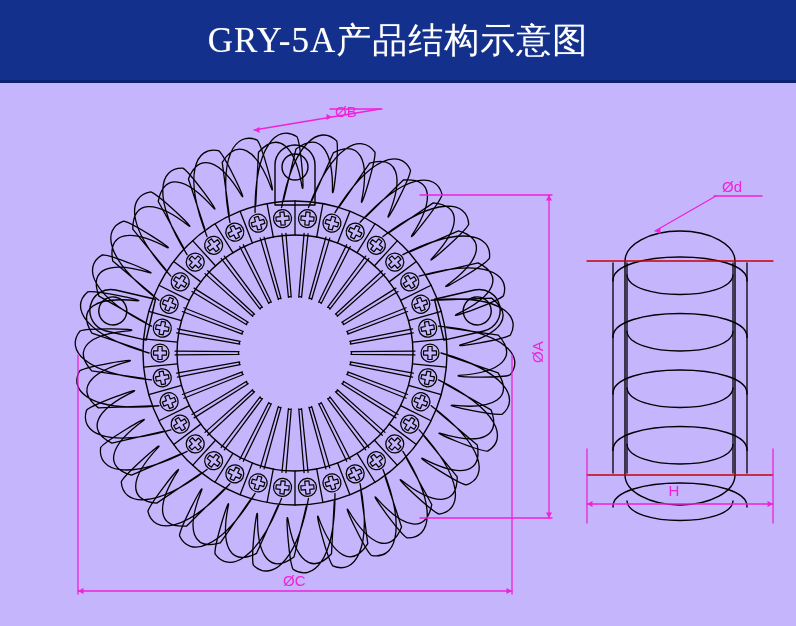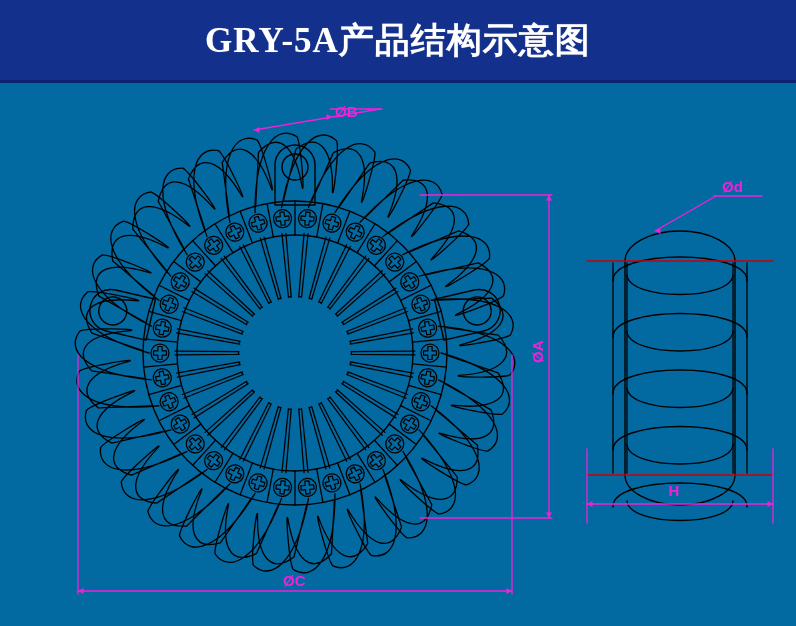--- a/index.html
+++ b/index.html
@@ -12,21 +12,20 @@
     height: 626px;
     font-family: "Liberation Serif", serif;
     overflow: hidden;
     position: relative;
   }
   #page {
     position: relative;
     width: 796px;
     height: 626px;
     background: #ffffff;
-    font-weight: bold;
   }
   #title-bar {
     position: absolute;
     left: 0;
     top: 0;
     width: 796px;
     height: 80px;
     background: #13308c;
     box-sizing: border-box;
     display: flex;
@@ -49,21 +48,21 @@
     line-height: 1;
     white-space: nowrap;
     text-shadow: 0 0 1px rgba(255,255,255,0.35);
   }
   #drawing-area {
     position: absolute;
     left: 0;
     top: 83px;
     width: 796px;
     height: 543px;
-    background: #0369a1;
+    background: #c4b5fd;
   }
   svg {
     display: block;
   }
   .dim-label {
     font-family: "Liberation Sans", sans-serif;
     font-size: 15px;
     fill: #ef22d8;
   }
 </style>

